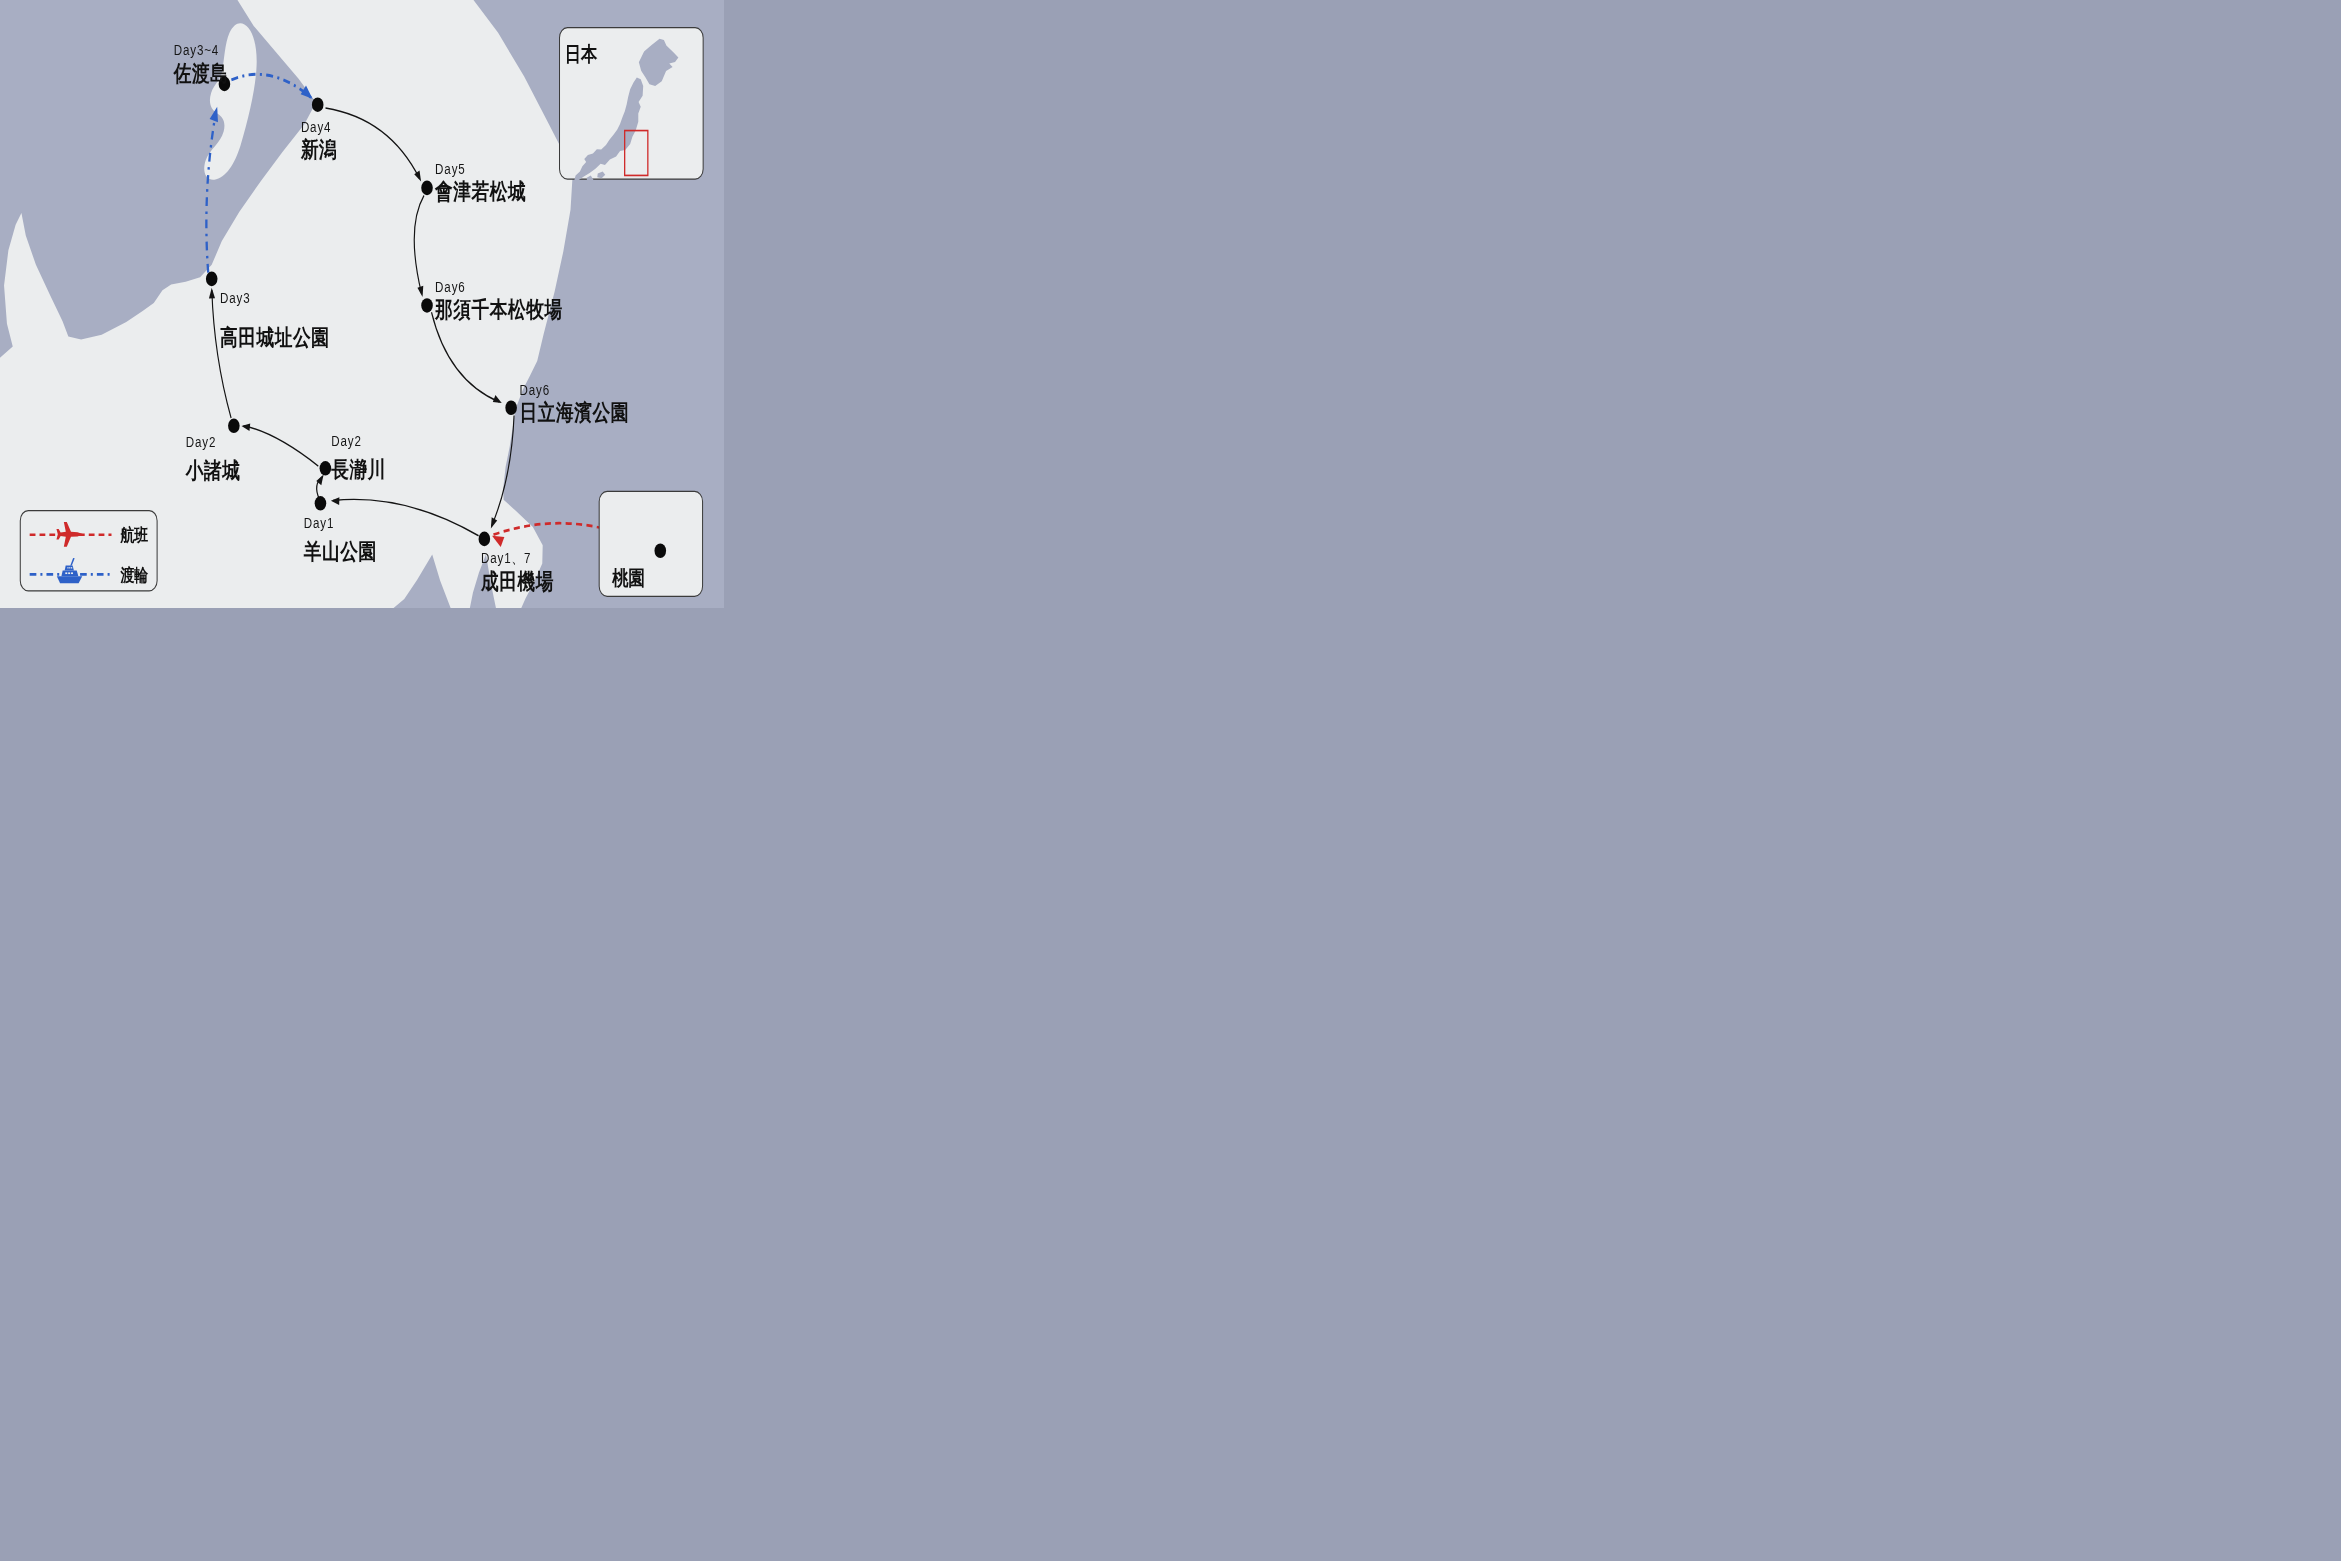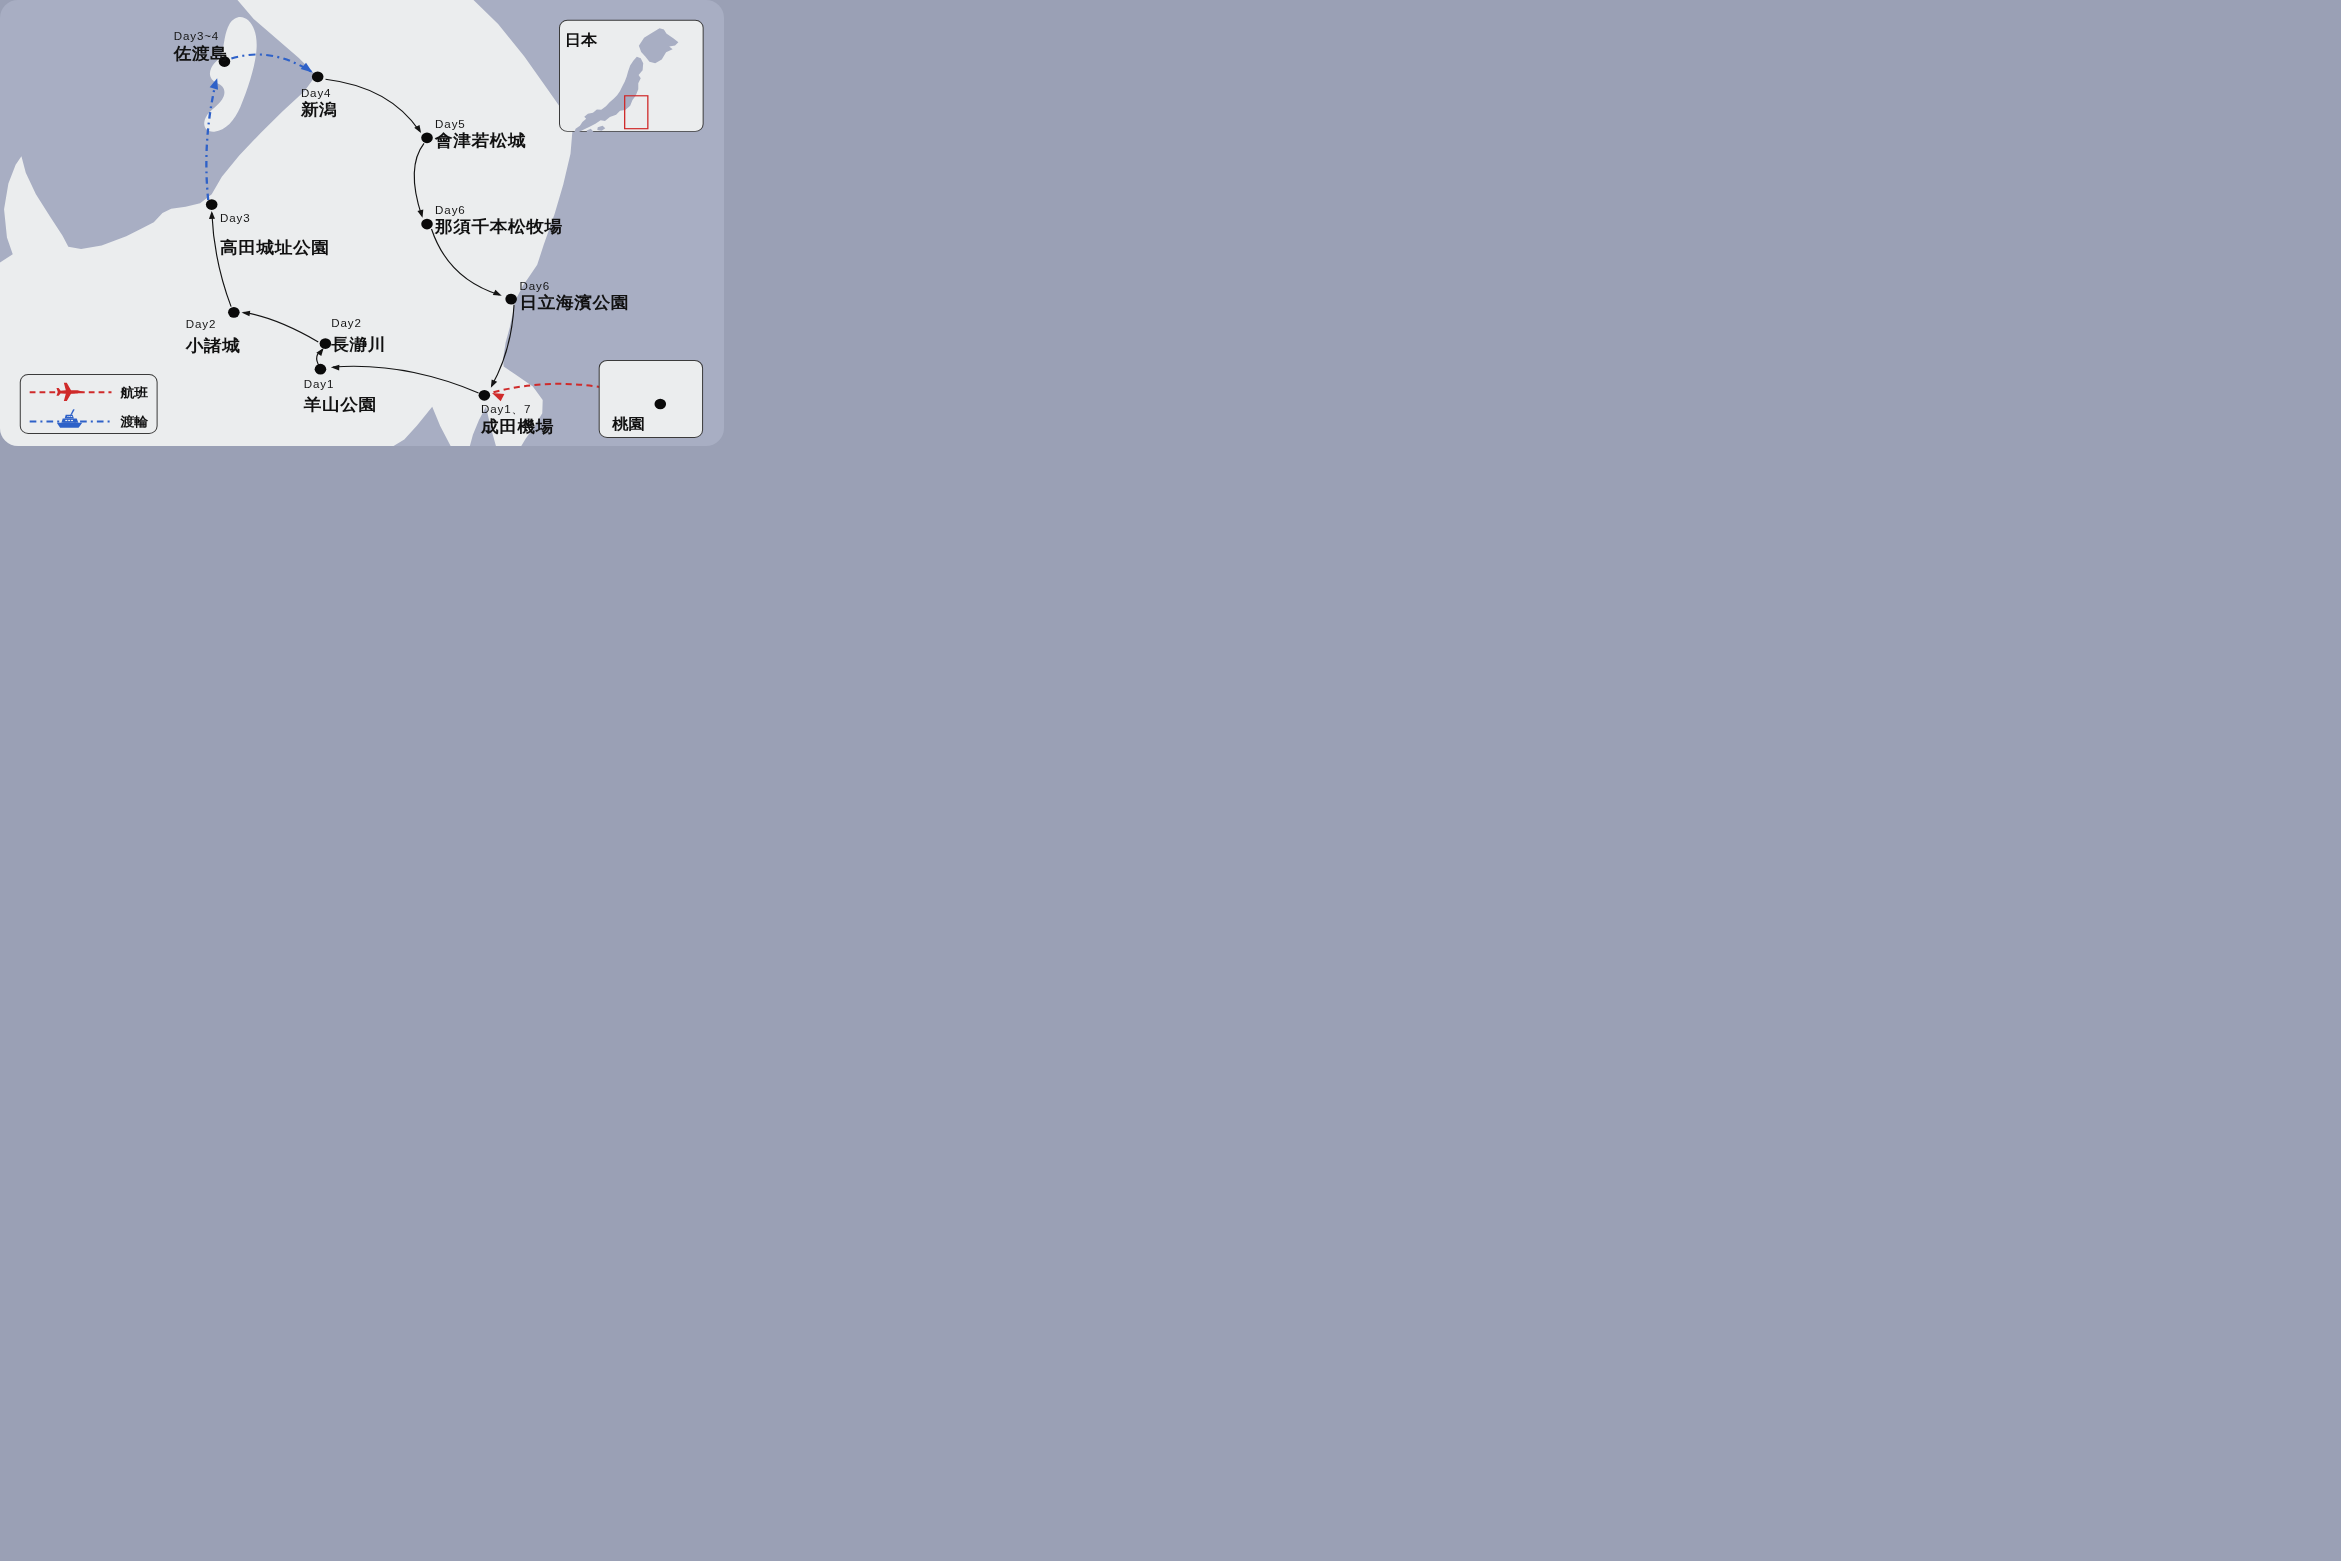--- a/index.html
+++ b/index.html
@@ -1,16 +1,16 @@
 <!DOCTYPE html>
 <html style="font-size:7.5px"><head>
 <meta charset="utf-8">
 <style>
   html,body{margin:0;padding:0;background:#9aa0b5;font-family:"Liberation Sans","DejaVu Sans",sans-serif;}
-  .stage{position:relative;width:724px;height:446px;overflow:hidden;background:var(--sea,#a8aec3);border-radius:18px;}
+  .stage{position:relative;width:724px;height:608px;overflow:hidden;background:var(--sea,#a8aec3);}
   .stage svg{display:block;width:100%;height:100%;}
   .land{fill:var(--land,#ebedee);stroke:none;}
   .inset-box,.side-box,.legend-box{fill:var(--land,#ebedee);stroke:var(--frame,#3b3b3b);stroke-width:7;}
   .jp-sil{fill:var(--sea,#a8aec3);}
   .route-road{fill:none;stroke:var(--route,#141414);stroke-width:8;}
   .route-ferry{fill:none;stroke:var(--ferry,#2e61c8);stroke-width:16;stroke-dasharray:48 30 14 30;}
   .route-flight{fill:none;stroke:var(--flight,#cf2a2a);stroke-width:15;stroke-dasharray:42 30;}
   .arrow-road{fill:var(--route,#141414);}
   .arrow-ferry{fill:var(--ferry,#2e61c8);}
   .arrow-flight{fill:var(--flight,#cf2a2a);}

